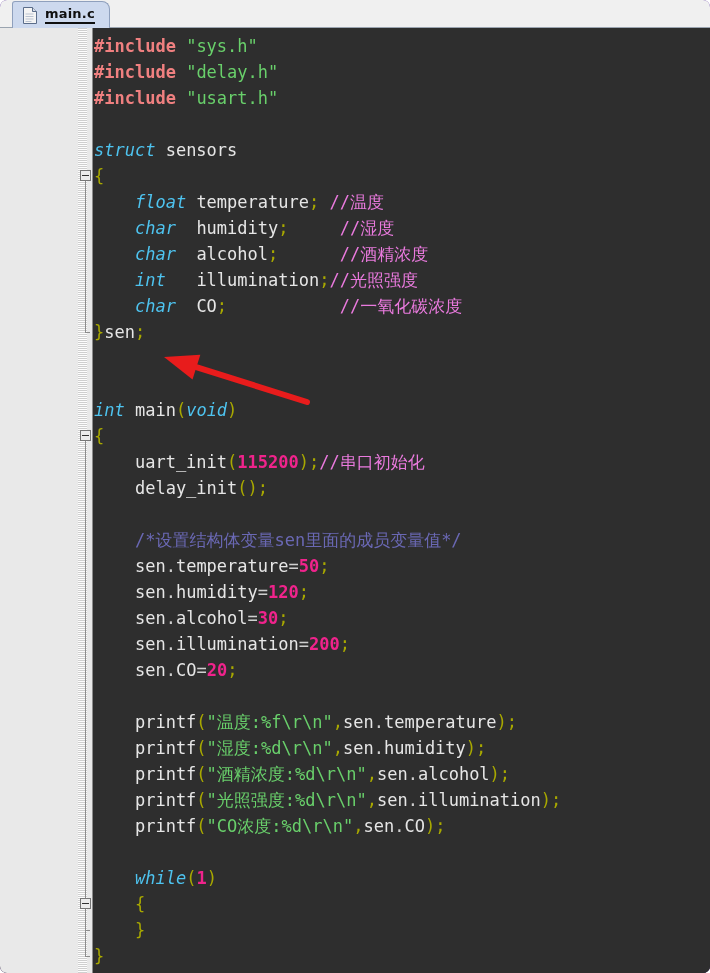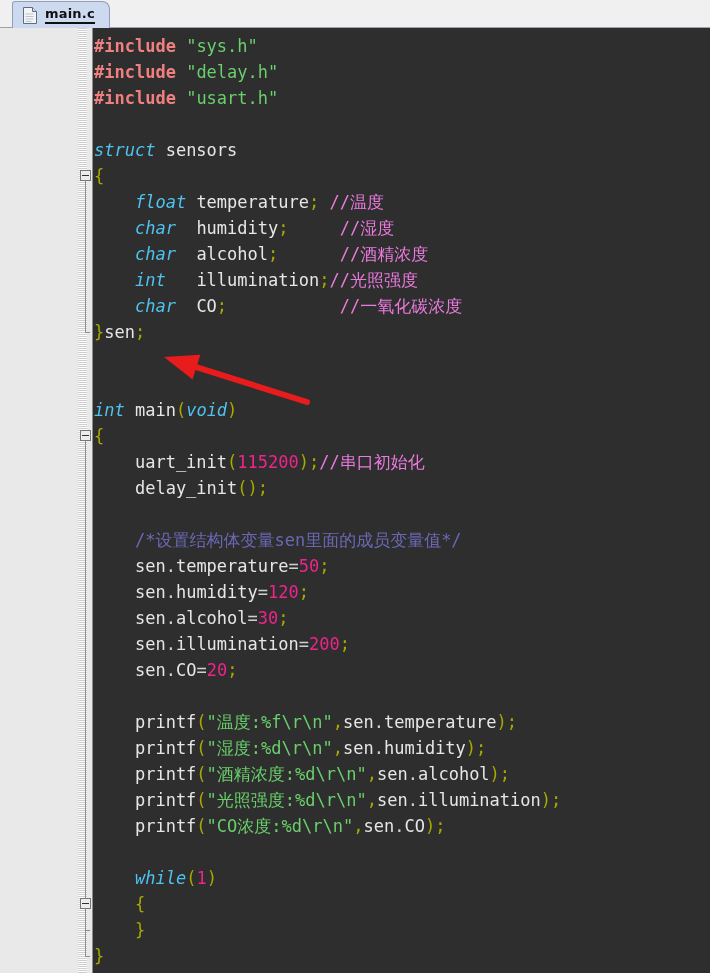--- a/index.html
+++ b/index.html
@@ -13,20 +13,21 @@
     overflow: hidden;
     font-family: "DejaVu Sans", sans-serif;
   }
 
   #app {
     position: relative;
     width: 710px;
     height: 973px;
     background: #4c1d95;
     overflow: hidden;
+    border-radius: 7px;
   }
 
   
   #tabbar {
     position: absolute;
     left: 0; top: 0;
     width: 710px;
     height: 28px;
     background: #f0f0f0;
     border-bottom: 1px solid #9aa4b0;
@@ -176,21 +177,21 @@
     white-space: pre;
     font-family: "DejaVu Sans Mono", monospace;
     font-size: 17px;
   }
 
   
   .t-pre   { color: #f08080; font-weight: bold; }
   .t-str   { color: #69d06b; }
   .t-kw    { color: #4ec3ef; font-style: italic; }
   .t-id    { color: #e6e6e6; }
-  .t-num   { color: #f0238c; }
+  .t-num   { color: #f0238c; font-weight: bold; }
   .t-punc  { color: #a8a800; }
   .t-cmt   { color: #ea7ade; }
   .t-blk   { color: #6a68b4; }
   .t-op    { color: #cfcfcf; }
 
   
   #arrow {
     position: absolute;
     left: 0; top: 0;
     width: 710px;

